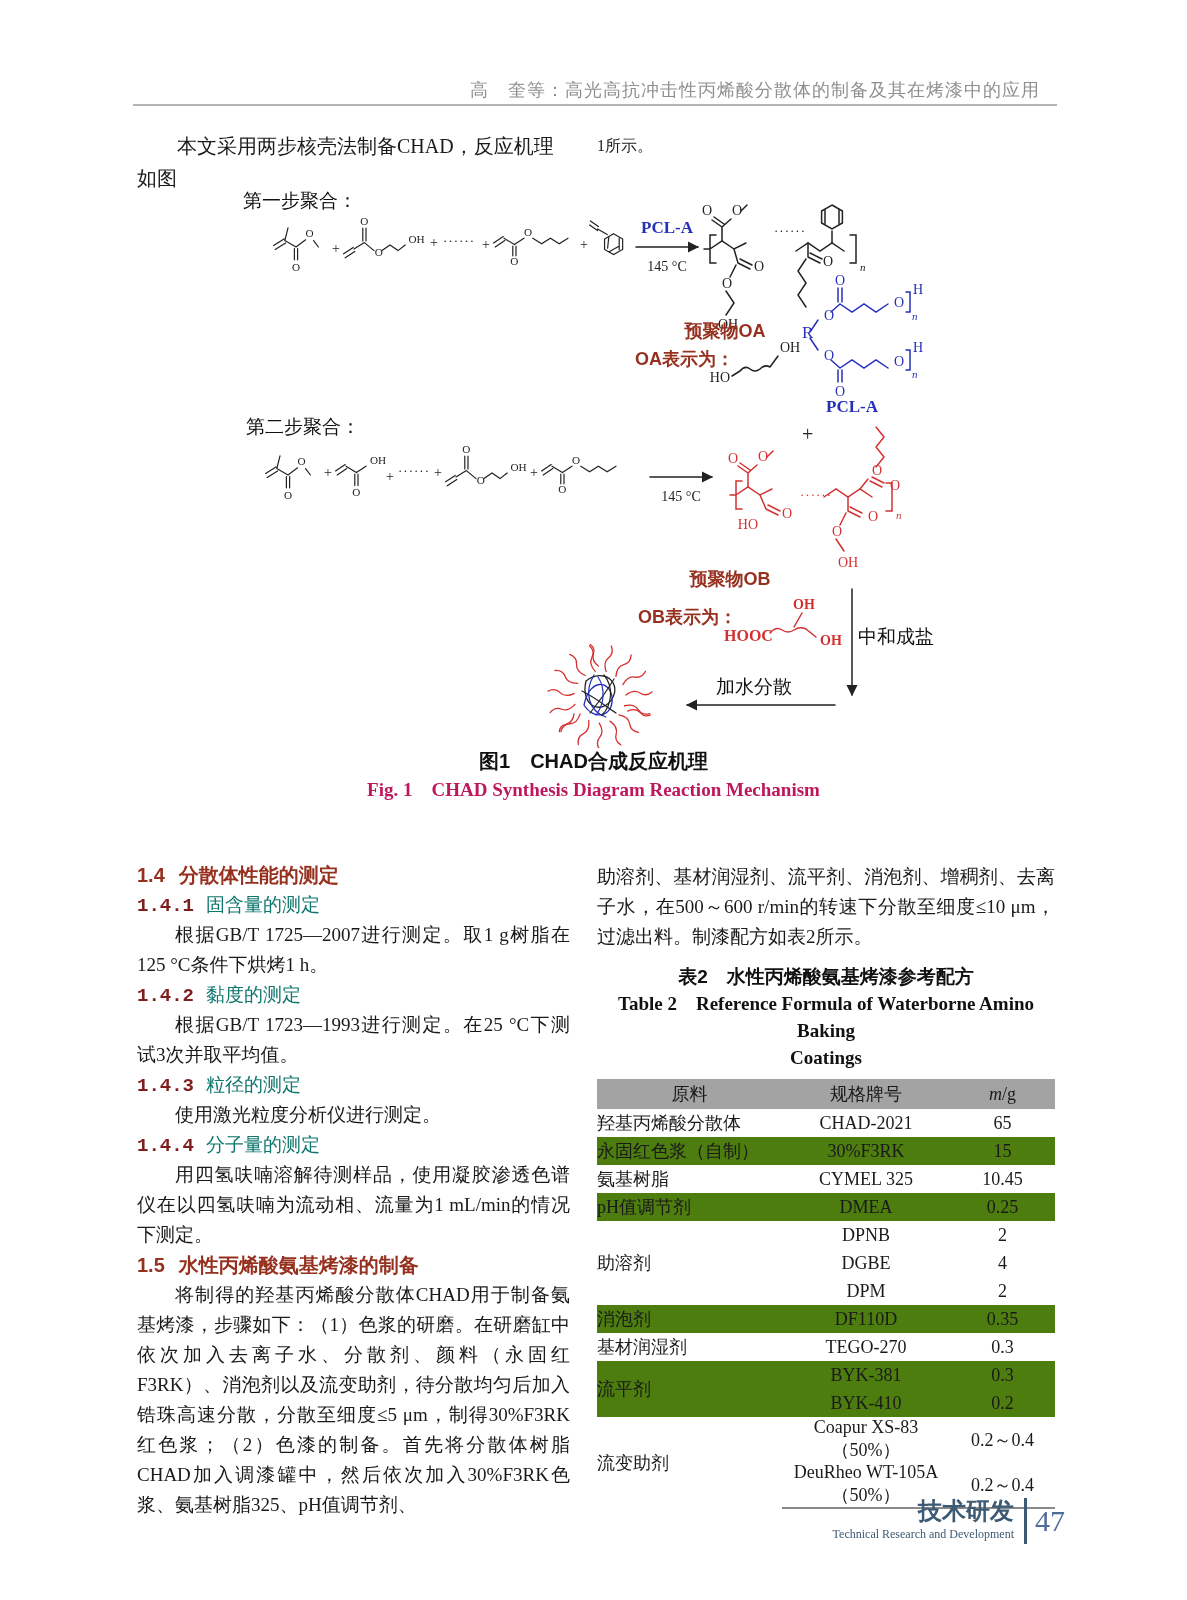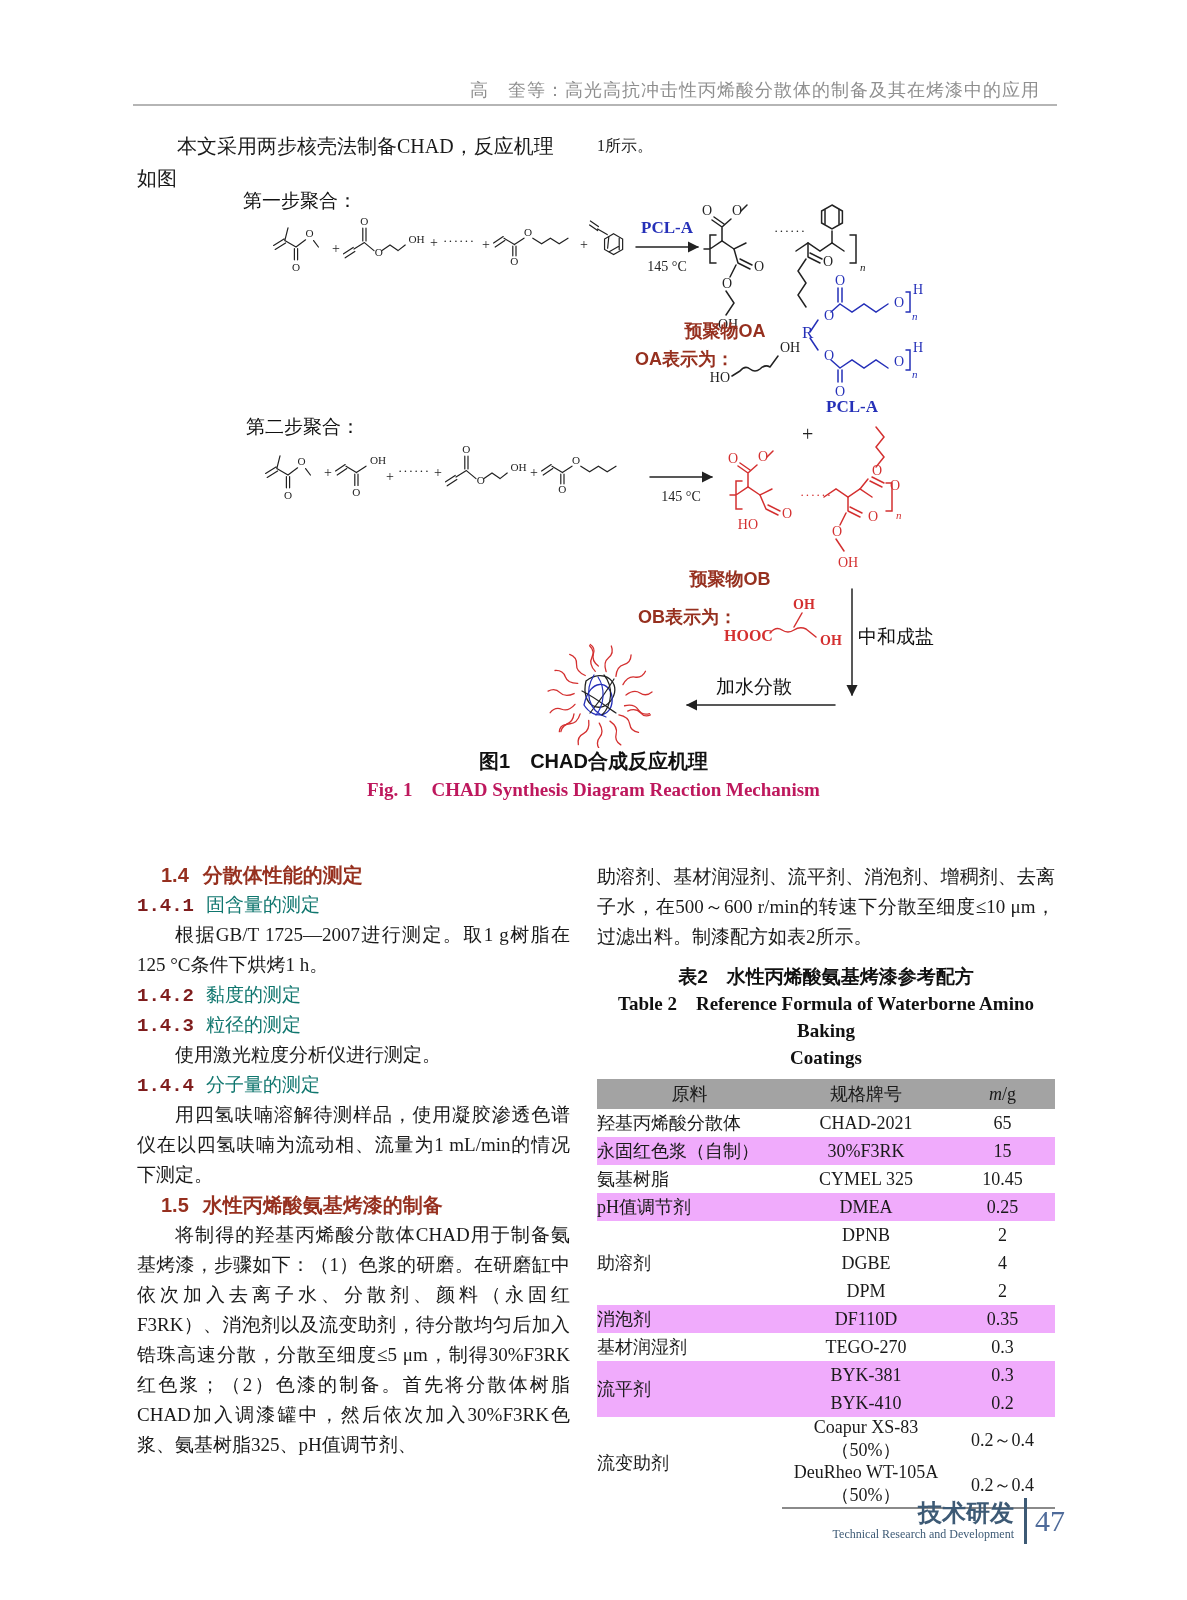--- a/index.html
+++ b/index.html
@@ -18,39 +18,39 @@
               font-family:"Liberation Sans","DejaVu Sans",sans-serif;font-weight:bold;font-size:20px;color:#111;}
   .fig-cap-en{position:absolute;top:777px;left:0;width:1187px;text-align:center;
               font-weight:bold;font-size:19px;color:#be185d;}
   
   .col-left{position:absolute;top:860px;left:137px;width:433px;}
   .col-right{position:absolute;top:862px;left:597px;width:458px;}
   .bp{margin:0;font-size:19px;line-height:30px;text-align:justify;text-indent:2em;}
   .bp.noind{text-indent:0;}
   .sec-head{height:30px;line-height:30px;font-family:"Liberation Sans","DejaVu Sans",sans-serif;
             font-weight:bold;font-size:20px;color:#96301f;}
-  .sec-head .sec-num{margin-right:14px;margin-left:24px;}
+  .sec-head .sec-num{margin-right:14px;}
   .sub-head{height:30px;line-height:30px;font-size:19px;}
   .sub-num{font-family:Liberation Mono, monospace;font-weight:bold;color:#7f1d1d;margin-right:12px;}
   .sub-tit{color:#0f766e;}
   
   .tbl-title-zh{margin-top:12px;text-align:center;font-family:"Liberation Sans","DejaVu Sans",sans-serif;
                 font-weight:bold;font-size:19px;color:#111;}
   .tbl-title-en{text-align:center;font-weight:bold;font-size:19px;line-height:27px;color:#111;font-family:Liberation Serif, serif;}
   table.formula{margin-top:8px;border-collapse:collapse;width:458px;font-size:18px;}
   table.formula td,table.formula th{height:28px;padding:0;font-weight:normal;}
   table.formula th{height:30px;background:#a3a3a3;text-align:center;font-size:18px;}
   td.mat{text-align:left;padding-left:22px;}
   td.spec,td.amt{text-align:center;}
-  tr.pink td{background:#f0abfc;}
+  tr.pink td{background:#4d7c0f;}
   table.formula tr:last-child td{border-bottom:2px solid #8a8a8a;}
   
   .footer{position:absolute;top:1498px;right:122px;display:flex;align-items:center;}
   .f-left{text-align:right;}
-  .f-zh{font-family:Liberation Serif, serif;font-weight:bold;font-size:24px;color:#3d5a75;line-height:26px;}
+  .f-zh{font-family:Liberation Mono, monospace;font-weight:bold;font-size:24px;color:#3d5a75;line-height:26px;}
   .f-en{font-size:12px;color:#3d5a75;line-height:16px;}
   .f-bar{width:3px;height:46px;background:#3d5a75;margin:0 8px 0 10px;}
   .f-num{font-size:30px;color:#4f6b9a;font-family:"Liberation Serif",serif;}
   
   .k{stroke:#222;stroke-width:1.5;fill:none;stroke-linecap:round;}
   .r{stroke:#d43030;fill:none;stroke-width:1.5;stroke-linecap:round;}
   .b{stroke:#2530b8;fill:none;stroke-width:1.5;stroke-linecap:round;}
   text.at{font-family:"Liberation Serif",serif;font-size:14px;fill:#222;}
   text.atr{fill:#d43030;}
   text.atb{fill:#2530b8;}
@@ -273,20 +273,21 @@
     <div class="sec-head">
       <span class="sec-num">1.4</span><span>分散体性能的测定</span>
     </div>
     <div class="sub-head">
       <span class="sub-num">1.4.1</span><span class="sub-tit">固含量的测定</span>
     </div>
     <p class="bp">根据GB/T 1725—2007进行测定。取1 g树脂在125 °C条件下烘烤1 h。</p>
     <div class="sub-head">
       <span class="sub-num">1.4.2</span><span class="sub-tit">黏度的测定</span>
     </div>
+    <p class="bp">根据GB/T 1723—1993进行测定。在25 °C下测试3次并取平均值。</p>
     <div class="sub-head">
       <span class="sub-num">1.4.3</span><span class="sub-tit">粒径的测定</span>
     </div>
     <p class="bp">使用激光粒度分析仪进行测定。</p>
     <div class="sub-head">
       <span class="sub-num">1.4.4</span><span class="sub-tit">分子量的测定</span>
     </div>
     <p class="bp">用四氢呋喃溶解待测样品，使用凝胶渗透色谱仪在以四氢呋喃为流动相、流量为1 mL/min的情况下测定。</p>
     <div class="sec-head">
       <span class="sec-num">1.5</span><span>水性丙烯酸氨基烤漆的制备</span>

